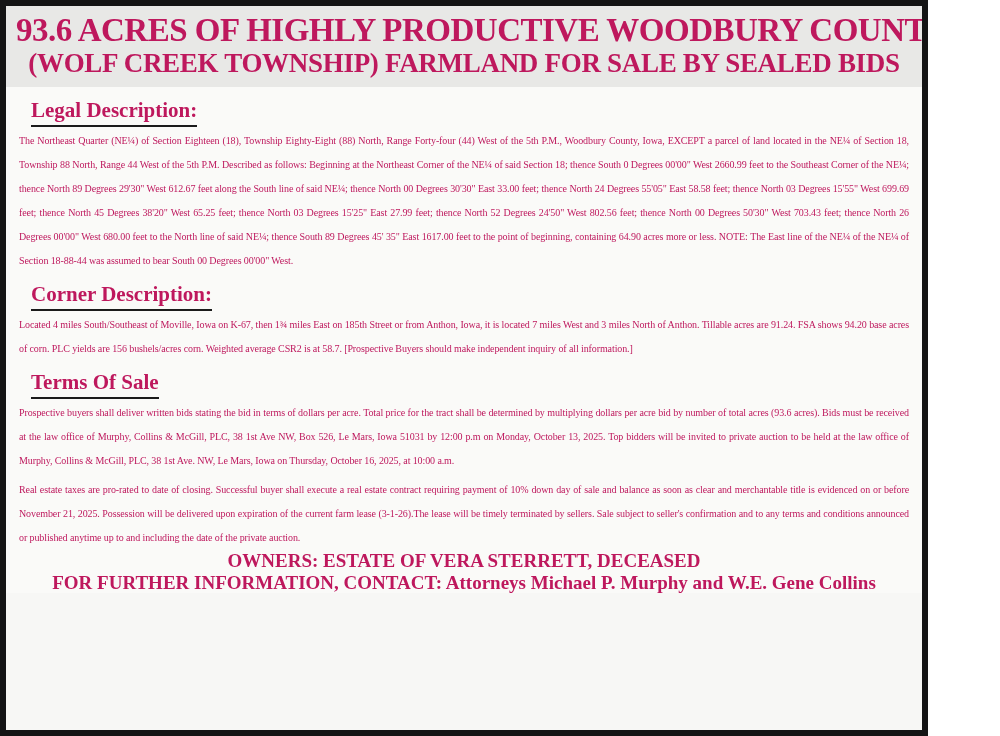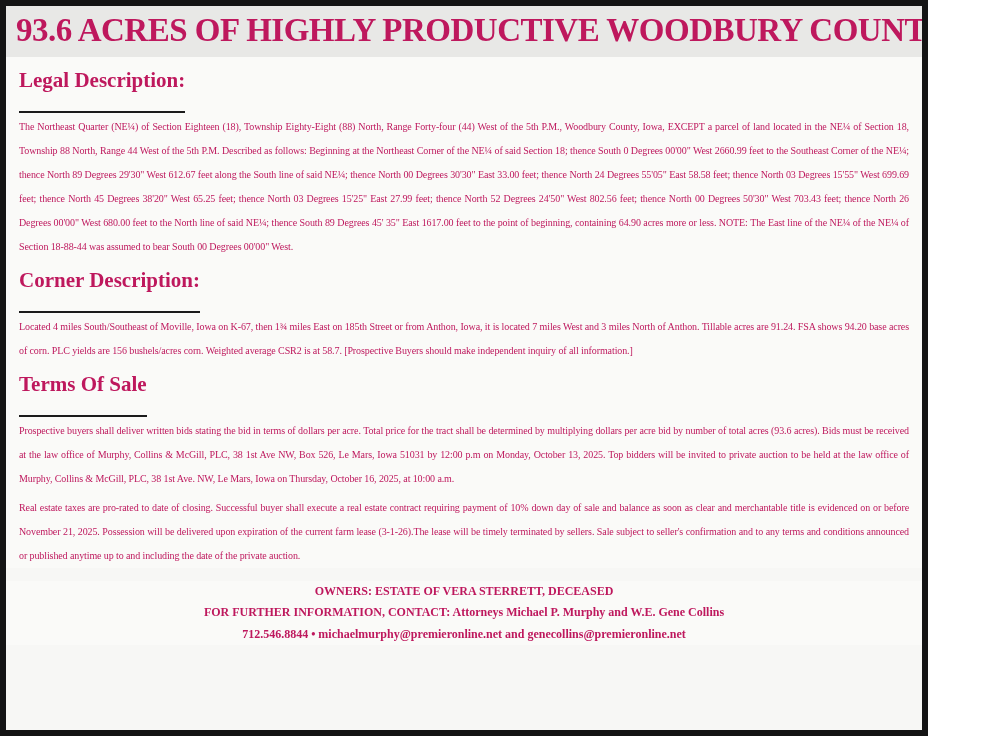--- a/index.html
+++ b/index.html
@@ -37,46 +37,47 @@
     background: #fafaf8;
   }
   .section-heading {
     font-size: 21px;
     font-weight: bold;
     margin: 9px 0 2px;
   }
   .section-heading > span {
     display: inline-block;
     border-bottom: 2.5px solid #1b1b1b;
-    padding-bottom: 18px;
+    padding-bottom: 2px;
+    margin-left: 12px;
   }
   .body-text {
     font-size: 10px;
     line-height: 24px;
     text-align: justify;
     margin: 0;
     letter-spacing: -0.1px;
   }
   .para-gap { margin-top: 5px; }
   .footer {
     text-align: center;
     font-weight: bold;
-    font-size: 12px;
+    font-size: 19px;
     line-height: 21.5px;
-    margin-top: 13px;
     background: #fafaf8;
   }
 </style>
 </head>
 <body>
 
 <div class="page">
 
   <header class="masthead">
     <div class="l1">93.6 ACRES OF HIGHLY PRODUCTIVE WOODBURY COUNTY</div>
+    <div class="l2">(WOLF CREEK TOWNSHIP) FARMLAND FOR SALE BY SEALED BIDS</div>
   </header>
 
   <main class="content">
 
     <section>
       <h2 class="section-heading">
         <span>Legal Description:</span>
       </h2>
       <p class="body-text">The Northeast Quarter (NE¼) of Section Eighteen (18), Township Eighty-Eight (88) North, Range Forty-four (44) West of the 5th P.M., Woodbury County, Iowa, EXCEPT a parcel of land located in the NE¼ of Section 18, Township 88 North, Range 44 West of the 5th P.M. Described as follows: Beginning at the Northeast Corner of the NE¼ of said Section 18; thence South 0 Degrees 00'00" West 2660.99 feet to the Southeast Corner of the NE¼; thence North 89 Degrees 29'30" West 612.67 feet along the South line of said NE¼; thence North 00 Degrees 30'30" East 33.00 feet; thence North 24 Degrees 55'05" East 58.58 feet; thence North 03 Degrees 15'55" West 699.69 feet; thence North 45 Degrees 38'20" West 65.25 feet; thence North 03 Degrees 15'25" East 27.99 feet; thence North 52 Degrees 24'50" West 802.56 feet; thence North 00 Degrees 50'30" West 703.43 feet; thence North 26 Degrees 00'00" West 680.00 feet to the North line of said NE¼; thence South 89 Degrees 45' 35" East 1617.00 feet to the point of beginning, containing 64.90 acres more or less. NOTE: The East line of the NE¼ of the NE¼ of Section 18-88-44 was assumed to bear South 00 Degrees 00'00" West.</p>
     </section>
@@ -94,16 +95,15 @@
       </h2>
       <p class="body-text">Prospective buyers shall deliver written bids stating the bid in terms of dollars per acre. Total price for the tract shall be determined by multiplying dollars per acre bid by number of total acres (93.6 acres). Bids must be received at the law office of Murphy, Collins &amp; McGill, PLC, 38 1st Ave NW, Box 526, Le Mars, Iowa 51031 by 12:00 p.m on Monday, October 13, 2025. Top bidders will be invited to private auction to be held at the law office of Murphy, Collins &amp; McGill, PLC, 38 1st Ave. NW, Le Mars, Iowa on Thursday, October 16, 2025, at 10:00 a.m.</p>
       <p class="body-text para-gap">Real estate taxes are pro-rated to date of closing. Successful buyer shall execute a real estate contract requiring payment of 10% down day of sale and balance as soon as clear and merchantable title is evidenced on or before November 21, 2025. Possession will be delivered upon expiration of the current farm lease (3-1-26).The lease will be timely terminated by sellers. Sale subject to seller's confirmation and to any terms and conditions announced or published anytime up to and including the date of the private auction.</p>
     </section>
 
   </main>
 
   <footer class="footer">
     <div>OWNERS: ESTATE OF VERA STERRETT, DECEASED</div>
     <div>FOR FURTHER INFORMATION, CONTACT: Attorneys Michael P. Murphy and W.E. Gene Collins</div>
-    <div>712.546.8844 • michaelmurphy@premieronline.net and genecollins@premieronline.net</div>
   </footer>
 
 </div>
 
 </body></html>

